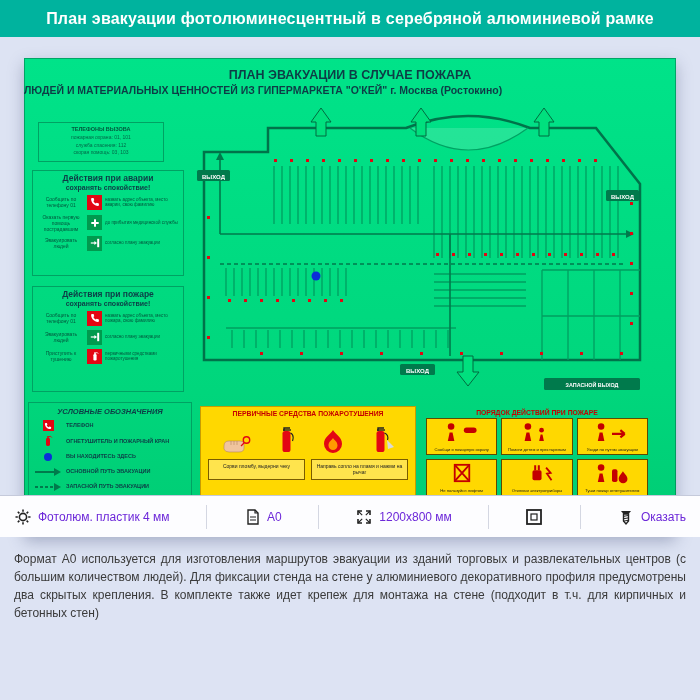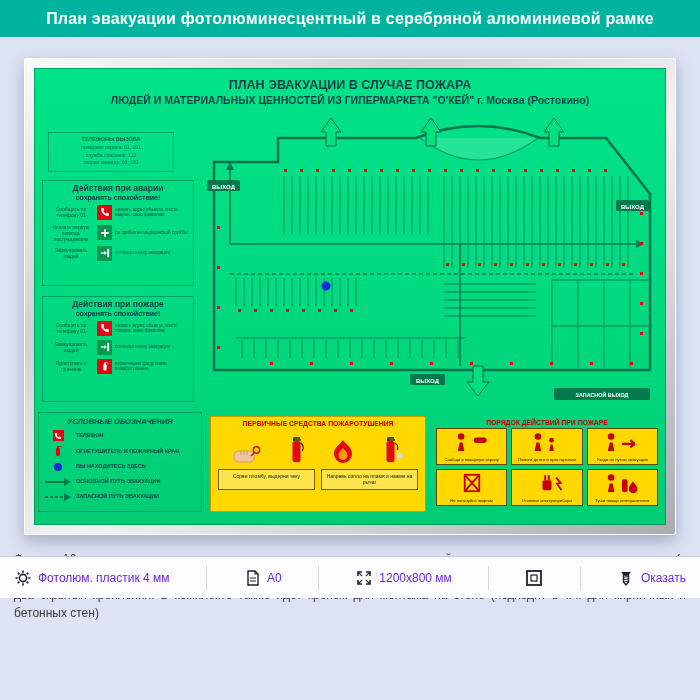--- a/index.html
+++ b/index.html
@@ -1,34 +1,34 @@
 <!DOCTYPE html>
 <html><head>
 <meta charset="utf-8">
 <style>
   * { margin:0; padding:0; box-sizing:border-box; }
   html,body { width:700px; height:700px; }
   body { background:#dde3f3; font-family:"Liberation Sans", sans-serif; overflow:hidden; }
-  .page { position:relative; width:700px; height:598px;border-radius:8px; }
+  .page { position:relative; width:700px; height:537px;border-radius:8px; }
 
   
   .hdr { height:37px; background:#00b39e; display:flex; align-items:center; justify-content:center; }
   .hdr h1 { color:#fff; font-size:16px; font-weight:bold; letter-spacing:.2px; }
 
   
-  .frame { width:652px; height:477px; margin:21px auto 0; padding:10px; border-radius:3px;
+  .frame { width:652px; height:477px; margin:21px auto 0; border-radius:3px;
            background:linear-gradient(145deg,#fafafa 0%,#cfd2d5 30%,#f1f2f3 55%,#a8acb0 100%);
            box-shadow:0 6px 16px rgba(55,65,110,.35), inset 0 0 0 1px #ffffff; }
   .board { position:relative; width:100%; height:100%; overflow:hidden;
            background:linear-gradient(180deg,#00e389 0%,#00d67c 70%,#00cc74 100%);
            box-shadow:inset 0 0 0 1px rgba(0,90,60,.45); }
 
   .b-title1 { position:absolute; top:10px; left:0; width:100%; text-align:center;
               font-size:12.5px; font-weight:bold; color:#0d3c46; }
-  .b-title2 { position:absolute; top:26px; left:0; width:100%; text-align:center;
+  .b-title2 { position:absolute; top:26px; left:0; width:100%; text-align:left;
               font-size:10.5px; font-weight:bold; color:#0d3c46; }
 
   
   .sbox { position:absolute; border:1px solid #00a263; padding:3px 3px; }
   .sbox.phones { left:14px; top:64px; width:126px; height:40px; text-align:center; }
   .ph-title { font-size:5.5px; font-weight:bold; color:#00573d; margin-bottom:2px; }
   .ph-line  { font-size:5px; color:#006a4a; line-height:1.5; }
 
   .sbox.accident { left:8px; top:112px; width:152px; height:106px; }
   .sbox.fire     { left:8px; top:228px; width:152px; height:106px; }

